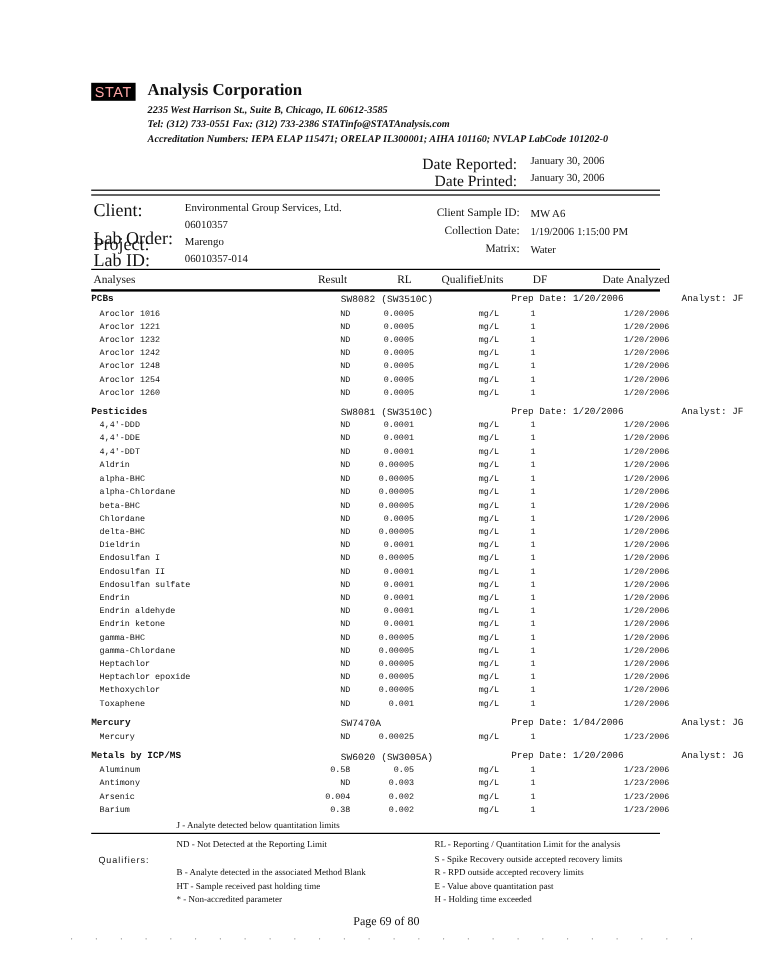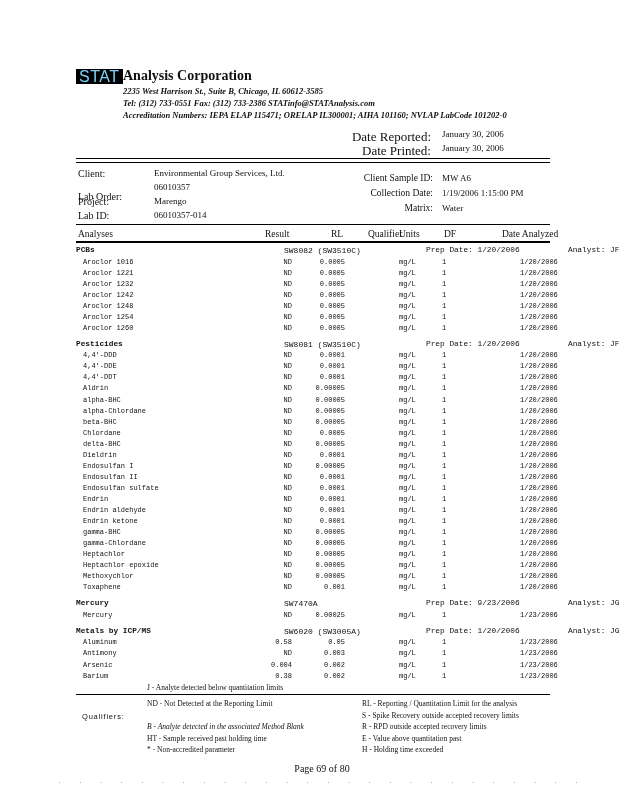--- a/index.html
+++ b/index.html
@@ -1,29 +1,29 @@
 <!DOCTYPE html>
 <html><head>
 <meta charset="utf-8">
 <style>
   html, body { margin: 0; padding: 0; background: #ffffff; }
   body { width: 644px; height: 800px; position: relative; overflow: hidden; color: #111; }
   .abs { position: absolute; white-space: nowrap; }
 
   
-  .logo { left: 76px; top: 69px; background: #000; color: #7dd3fc; font-family: "Liberation Sans", sans-serif; font-size: 16px; padding: 1px 3px 0 3px; line-height: 14px; letter-spacing: 0.5px; }
+  .logo { left: 76px; top: 69px; background: #000; color: #fca5a5; font-family: "Liberation Sans", sans-serif; font-size: 12px; padding: 1px 3px 0 3px; line-height: 14px; letter-spacing: 0.5px; }
   .company { left: 123px; top: 68px; font-family: "Liberation Serif", serif; font-weight: bold; font-size: 14px; }
   .addr { left: 123px; font-family: "Liberation Serif", serif; font-style: italic; font-weight: bold; font-size: 8.5px; }
 
   .datelbl { font-family: "Liberation Serif", serif; font-size: 13px; text-align: right; width: 120px; }
   .dateval { font-family: "Liberation Serif", serif; font-size: 9px; }
 
   .rule { position: absolute; background: #000; }
 
-  .infolbl { font-family: "Liberation Serif", serif; font-size: 10px; }
+  .infolbl { font-family: "Liberation Serif", serif; font-size: 15px; }
   .infoval { font-family: "Liberation Serif", serif; font-size: 9px; }
   .rinfolbl { font-family: "Liberation Serif", serif; font-size: 9.5px; text-align: right; width: 110px; }
 
   .colhdr { font-family: "Liberation Serif", serif; font-size: 9.5px; top: 229px; }
 
   
   .results { position: absolute; left: 76px; top: 246px; width: 560px; }
   .section { margin-bottom: 5px; }
   .sec-row, .row { position: relative; height: 11.05px; font-family: Liberation Mono, monospace; font-size: 7px; }
   .sec-row { font-size: 7.8px; height: 11.5px; }
@@ -365,21 +365,21 @@
         <span class="q"></span>
         <span class="un">mg/L</span>
         <span class="df">1</span>
         <span class="da">1/20/2006</span>
       </div>
     </div>
     <div class="section">
       <div class="sec-row">
         <span class="name">Mercury</span>
         <span class="method">SW7470A</span>
-        <span class="prep">Prep Date: 9/23/2006</span>
+        <span class="prep">Prep Date: 1/04/2006</span>
         <span class="analyst">Analyst:  JG</span>
       </div>
       <div class="row">
         <span class="an">Mercury</span>
         <span class="res">ND</span>
         <span class="rl">0.00025</span>
         <span class="q"></span>
         <span class="un">mg/L</span>
         <span class="df">1</span>
         <span class="da">1/23/2006</span>
@@ -430,21 +430,21 @@
       </div>
     </div>
   </div>
 
 <div class="rule" style="left:76px; top:694px; width:474px; height:1px;"></div>
 
 <div class="abs qual-label">Qualifiers:</div>
 <div id="legend-left">
     <div class="abs legend" style="left: 147px; top: 699px;">ND - Not Detected at the Reporting Limit</div>
     <div class="abs legend" style="left: 147px; top: 683px;">J - Analyte detected below quantitation limits</div>
-    <div class="abs legend" style="left: 147px; top: 722px; font-style: italic;">B - Analyte detected in the associated Method Blank</div>
+    <div class="abs legend" style="left: 147px; top: 722px;">B - Analyte detected in the associated Method Blank</div>
     <div class="abs legend" style="left: 147px; top: 733.5px;">HT - Sample received past holding time</div>
     <div class="abs legend" style="left: 147px; top: 745px;">* - Non-accredited parameter</div>
   </div>
 <div id="legend-right">
     <div class="abs legend" style="left: 362px; top: 699px;">RL - Reporting / Quantitation Limit for the analysis</div>
     <div class="abs legend" style="left: 362px; top: 710.5px;">S - Spike Recovery outside accepted recovery limits</div>
     <div class="abs legend" style="left: 362px; top: 722px;">R - RPD outside accepted recovery limits</div>
     <div class="abs legend" style="left: 362px; top: 733.5px;">E - Value above quantitation past</div>
     <div class="abs legend" style="left: 362px; top: 745px;">H - Holding time exceeded</div>
   </div>

